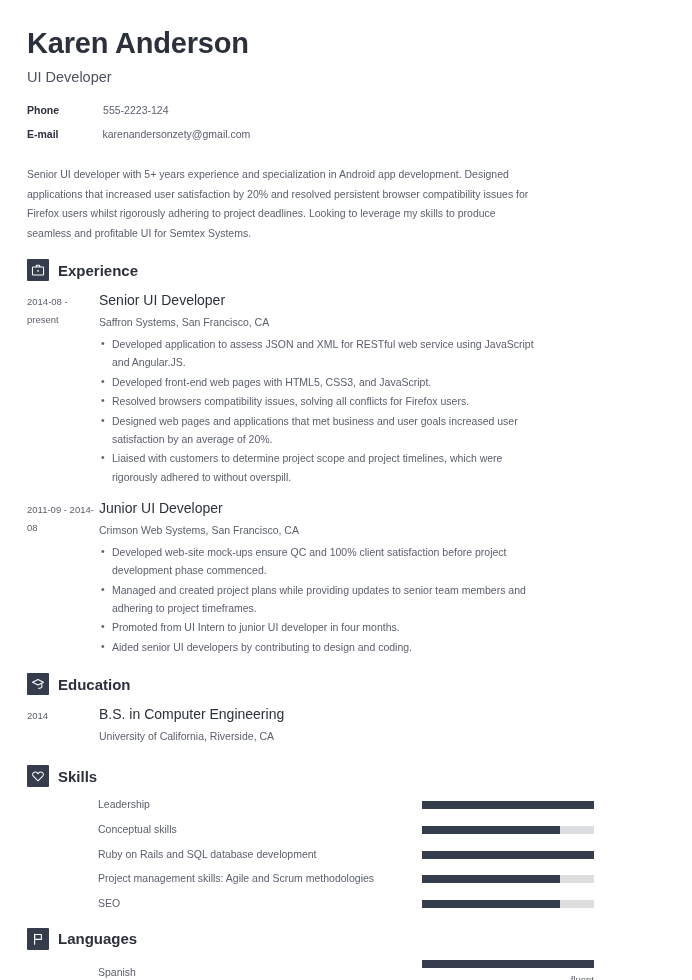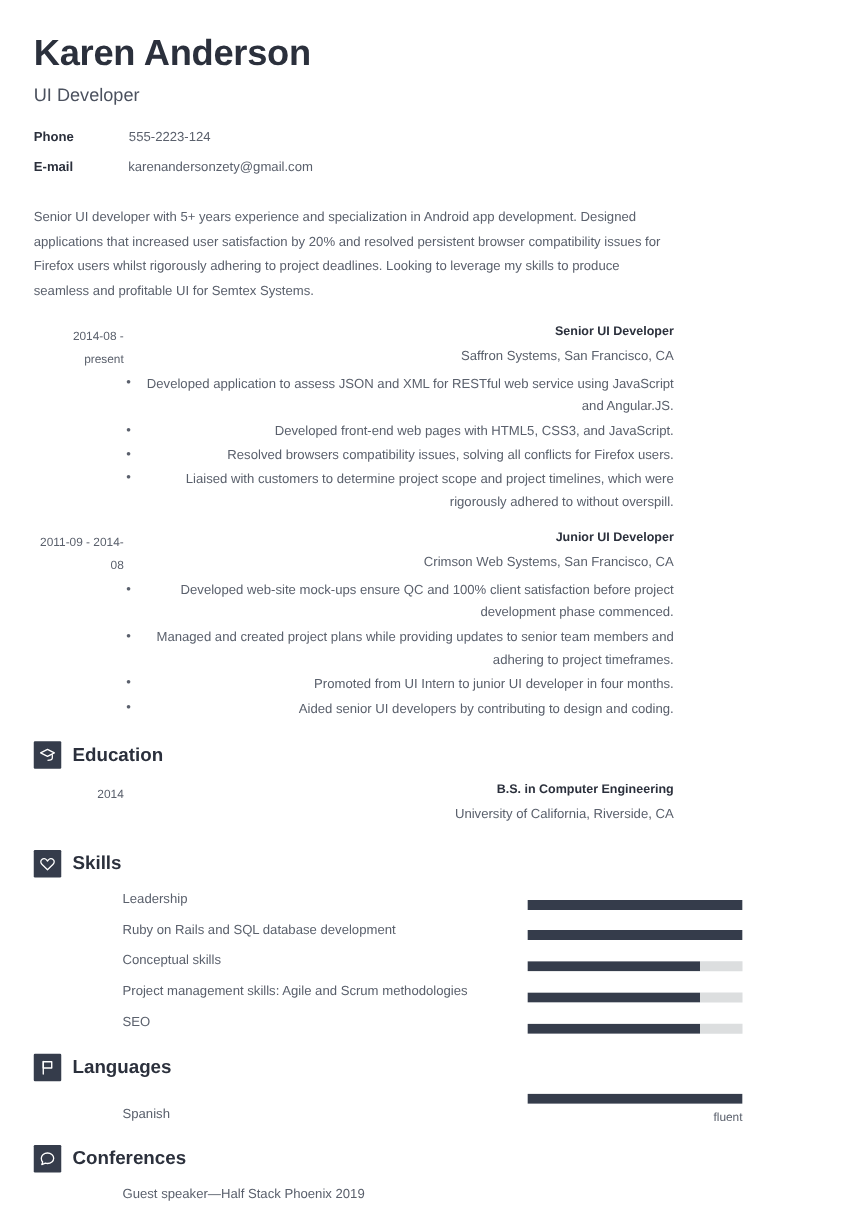--- a/index.html
+++ b/index.html
@@ -91,34 +91,33 @@
     font-weight: bold;
     color: #2b303c;
     line-height: 1;
   }
 
   
   .entry {
     display: flex;
     align-items: flex-start;
     margin-bottom: 12px;
-    text-align: right;
   }
   .entry-date {
     width: 72px;
     flex: 0 0 72px;
     font-size: 9.5px;
     color: #5a606c;
     line-height: 1.85;
     padding-top: 2px;
   }
   .entry-body { flex: 1 1 auto; min-width: 0; }
   .entry-role {
-    font-size: 10px;
-    font-weight: bold;
+    font-size: 14px;
+    font-weight: normal;
     color: #2b303c;
     line-height: 1.3;
     margin-bottom: 6px;
   }
   .entry-company {
     font-size: 10.5px;
     color: #5a606c;
     line-height: 1.5;
     margin-bottom: 4px;
   }
@@ -140,21 +139,21 @@
     position: absolute;
     left: 2px;
     top: -1px;
     color: #5a606c;
     font-size: 10.5px;
   }
 
   
   .rated-row {
     display: flex;
-    align-items: flex-end;
+    align-items: center;
     margin-bottom: 9px;
   }
   .rated-label {
     flex: 0 0 395px;
     width: 395px;
     padding-left: 71px;
     box-sizing: border-box;
     font-size: 10.5px;
     color: #5a606c;
     line-height: 1.5;
@@ -205,30 +204,41 @@
       </div>
       <div class="contact-row">
         <span class="contact-label">E-mail</span><span class="contact-value">karenandersonzety@gmail.com</span>
       </div>
     </div>
 
     <p class="summary">Senior UI developer with 5+ years experience and specialization in Android app development. Designed applications that increased user satisfaction by 20% and resolved persistent browser compatibility issues for Firefox users whilst rigorously adhering to project deadlines. Looking to leverage my skills to produce seamless and profitable UI for Semtex Systems.</p>
   </div>
 
   <div class="section">
+    <div class="section-head">
+      <span class="sec-icon">
+        <svg width="14" height="14" viewBox="0 0 24 24" fill="none" stroke="#ffffff" stroke-width="1.8">
+          <rect x="2.5" y="7" width="19" height="13.5" rx="1.3"></rect>
+          <path d="M9 7V4.8c0-.6.5-1.1 1.1-1.1h3.8c.6 0 1.1.5 1.1 1.1V7"></path>
+          <circle cx="12" cy="13.4" r="1.6" fill="#ffffff" stroke="none"></circle>
+        </svg>
+      </span>
+      <span class="section-title">Experience</span>
+    </div>
 
     <div class="entry">
       <div class="entry-date">2014-08 - present</div>
       <div class="entry-body">
         <div class="entry-role">Senior UI Developer</div>
         <div class="entry-company">Saffron Systems, San Francisco, CA</div>
         <ul class="bullets">
           <li>Developed application to assess JSON and XML for RESTful web service using JavaScript and Angular.JS.</li>
           <li>Developed front-end web pages with HTML5, CSS3, and JavaScript.</li>
           <li>Resolved browsers compatibility issues, solving all conflicts for Firefox users.</li>
+          <li>Designed web pages and applications that met business and user goals increased user satisfaction by an average of 20%.</li>
           <li>Liaised with customers to determine project scope and project timelines, which were rigorously adhered to without overspill.</li>
         </ul>
       </div>
     </div>
 
     <div class="entry">
       <div class="entry-date">2011-09 - 2014-08</div>
       <div class="entry-body">
         <div class="entry-role">Junior UI Developer</div>
         <div class="entry-company">Crimson Web Systems, San Francisco, CA</div>
@@ -274,32 +284,32 @@
 
     <div class="rated-row">
       <div class="rated-label">Leadership</div>
       <div class="rated-bar-wrap">
         <div class="bar-track">
           <div class="bar-fill" style="width: 100%;"></div>
         </div>
       </div>
     </div>
     <div class="rated-row">
+      <div class="rated-label">Conceptual skills</div>
+      <div class="rated-bar-wrap">
+        <div class="bar-track">
+          <div class="bar-fill" style="width: 80%;"></div>
+        </div>
+      </div>
+    </div>
+    <div class="rated-row">
       <div class="rated-label">Ruby on Rails and SQL database development</div>
       <div class="rated-bar-wrap">
         <div class="bar-track">
           <div class="bar-fill" style="width: 100%;"></div>
-        </div>
-      </div>
-    </div>
-    <div class="rated-row">
-      <div class="rated-label">Conceptual skills</div>
-      <div class="rated-bar-wrap">
-        <div class="bar-track">
-          <div class="bar-fill" style="width: 80%;"></div>
         </div>
       </div>
     </div>
     <div class="rated-row">
       <div class="rated-label">Project management skills: Agile and Scrum methodologies</div>
       <div class="rated-bar-wrap">
         <div class="bar-track">
           <div class="bar-fill" style="width: 80%;"></div>
         </div>
       </div>

